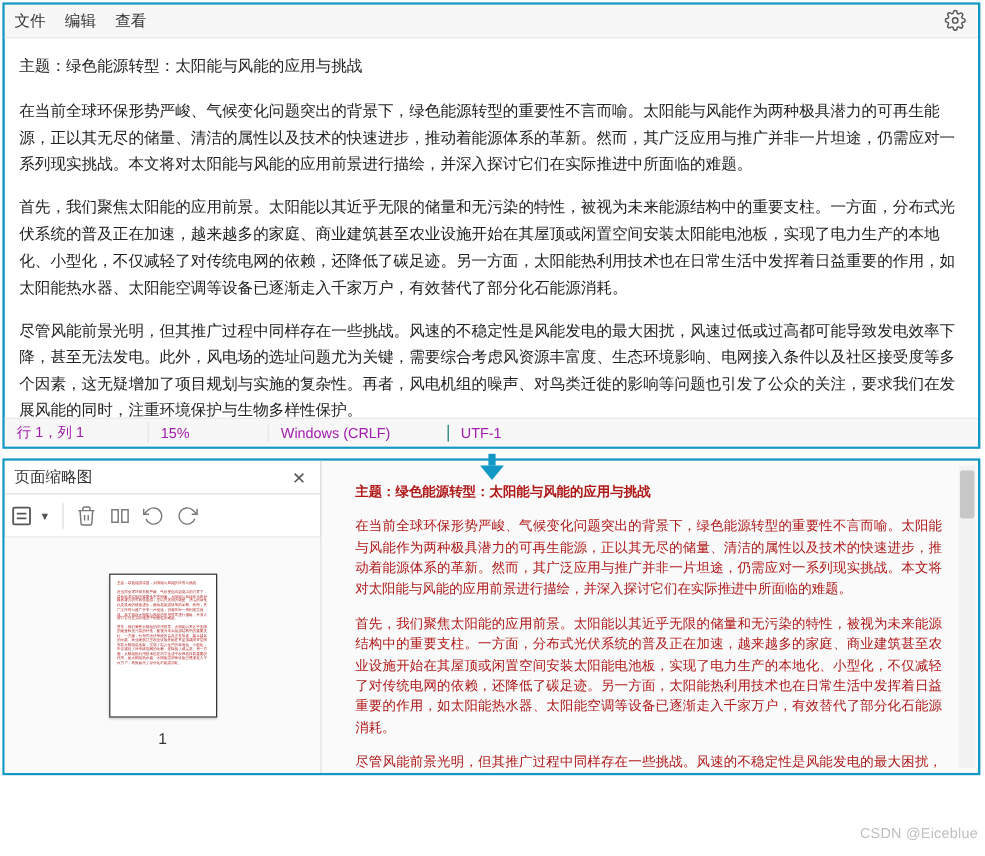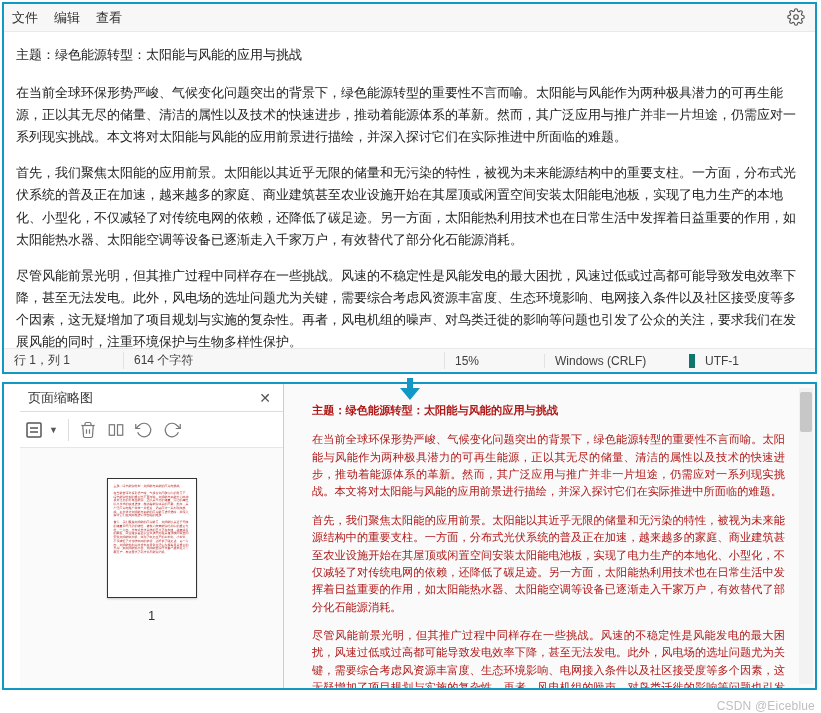--- a/index.html
+++ b/index.html
@@ -56,51 +56,50 @@
     .editor-body .title-line {
       margin-bottom: 16px;
     }
     .status-bar {
       height: 24px;
       background: #f7f7f7;
       border-top: 1px solid #e9e9e9;
       display: flex;
       align-items: center;
       font-size: 12px;
-      color: #404040;
+      color: #a21caf;
     }
     .status-bar > div {
       padding: 0 10px;
     }
     .status-lncol { width: 120px; border-right: 1px solid #e3e3e3; }
     .status-chars { flex: 1; border-right: 1px solid #e3e3e3; }
     .status-zoom { width: 100px; border-right: 1px solid #e3e3e3; }
-    .status-crlf { width: 150px; border-right: 6px solid #0f766e; }
+    .status-crlf { width: 150px; border-right: 1px solid #0f766e; }
     .status-enc { width: 120px; }
 
     
     .arrow-down {
       position: absolute;
       left: 398px;
       top: 378px;
       z-index: 20;
     }
 
     
     .reader-panel {
       border: 2px solid #1298c4;
       width: 815px;
       margin: 0 2px 0 2px;
       margin-top: 8px;
-      height: 308px;
+      height: 264px;
       display: flex;
       flex-direction: column;
       background: #fff;
       position: relative;
-      padding-left: 16px;
     }
     .reader-top {
       flex: 1;
       display: flex;
       min-height: 0;
     }
     
     .thumb-sidebar {
       width: 264px;
       border-right: 1px solid #ccc;
@@ -191,21 +190,21 @@
     }
     .preview-scroll .sthumb {
       position:absolute; left:1px; right:1px; top:4px; height:40px;
       background:#c7c7c7; border-radius:2px;
     }
 
     
     .watermark {
       position: absolute;
       right: 6px;
-      bottom: 0px;
+      bottom: 12px;
       font-size: 12px;
       color: #bfbfbf;
       letter-spacing: 0.2px;
     }
   </style>
 </head>
 <body>
 
 <div class="editor-panel">
   <div class="menu-bar">
@@ -222,21 +221,20 @@
 
   <div class="editor-body">
     <div class="para title-line">主题：绿色能源转型：太阳能与风能的应用与挑战</div>
     <div class="para">在当前全球环保形势严峻、气候变化问题突出的背景下，绿色能源转型的重要性不言而喻。太阳能与风能作为两种极具潜力的可再生能源，正以其无尽的储量、清洁的属性以及技术的快速进步，推动着能源体系的革新。然而，其广泛应用与推广并非一片坦途，仍需应对一系列现实挑战。本文将对太阳能与风能的应用前景进行描绘，并深入探讨它们在实际推进中所面临的难题。</div>
     <div class="para">首先，我们聚焦太阳能的应用前景。太阳能以其近乎无限的储量和无污染的特性，被视为未来能源结构中的重要支柱。一方面，分布式光伏系统的普及正在加速，越来越多的家庭、商业建筑甚至农业设施开始在其屋顶或闲置空间安装太阳能电池板，实现了电力生产的本地化、小型化，不仅减轻了对传统电网的依赖，还降低了碳足迹。另一方面，太阳能热利用技术也在日常生活中发挥着日益重要的作用，如太阳能热水器、太阳能空调等设备已逐渐走入千家万户，有效替代了部分化石能源消耗。</div>
     <div class="para">尽管风能前景光明，但其推广过程中同样存在一些挑战。风速的不稳定性是风能发电的最大困扰，风速过低或过高都可能导致发电效率下降，甚至无法发电。此外，风电场的选址问题尤为关键，需要综合考虑风资源丰富度、生态环境影响、电网接入条件以及社区接受度等多个因素，这无疑增加了项目规划与实施的复杂性。再者，风电机组的噪声、对鸟类迁徙的影响等问题也引发了公众的关注，要求我们在发展风能的同时，注重环境保护与生物多样性保护。</div>
   </div>
 
   <div class="status-bar">
     <div class="status-lncol">行 1，列 1</div>
-    <div class="status-chars">614 个字符</div>
     <div class="status-zoom">15%</div>
     <div class="status-crlf">Windows (CRLF)</div>
     <div class="status-enc">UTF-1</div>
   </div>
 </div>
 
 <div class="arrow-down">
   <svg width="24" height="22" viewBox="0 0 24 22">
     <rect x="9" y="0" width="6" height="10" fill="#1298c4"></rect>
     <polygon points="2,10 22,10 12,22" fill="#1298c4"></polygon>

